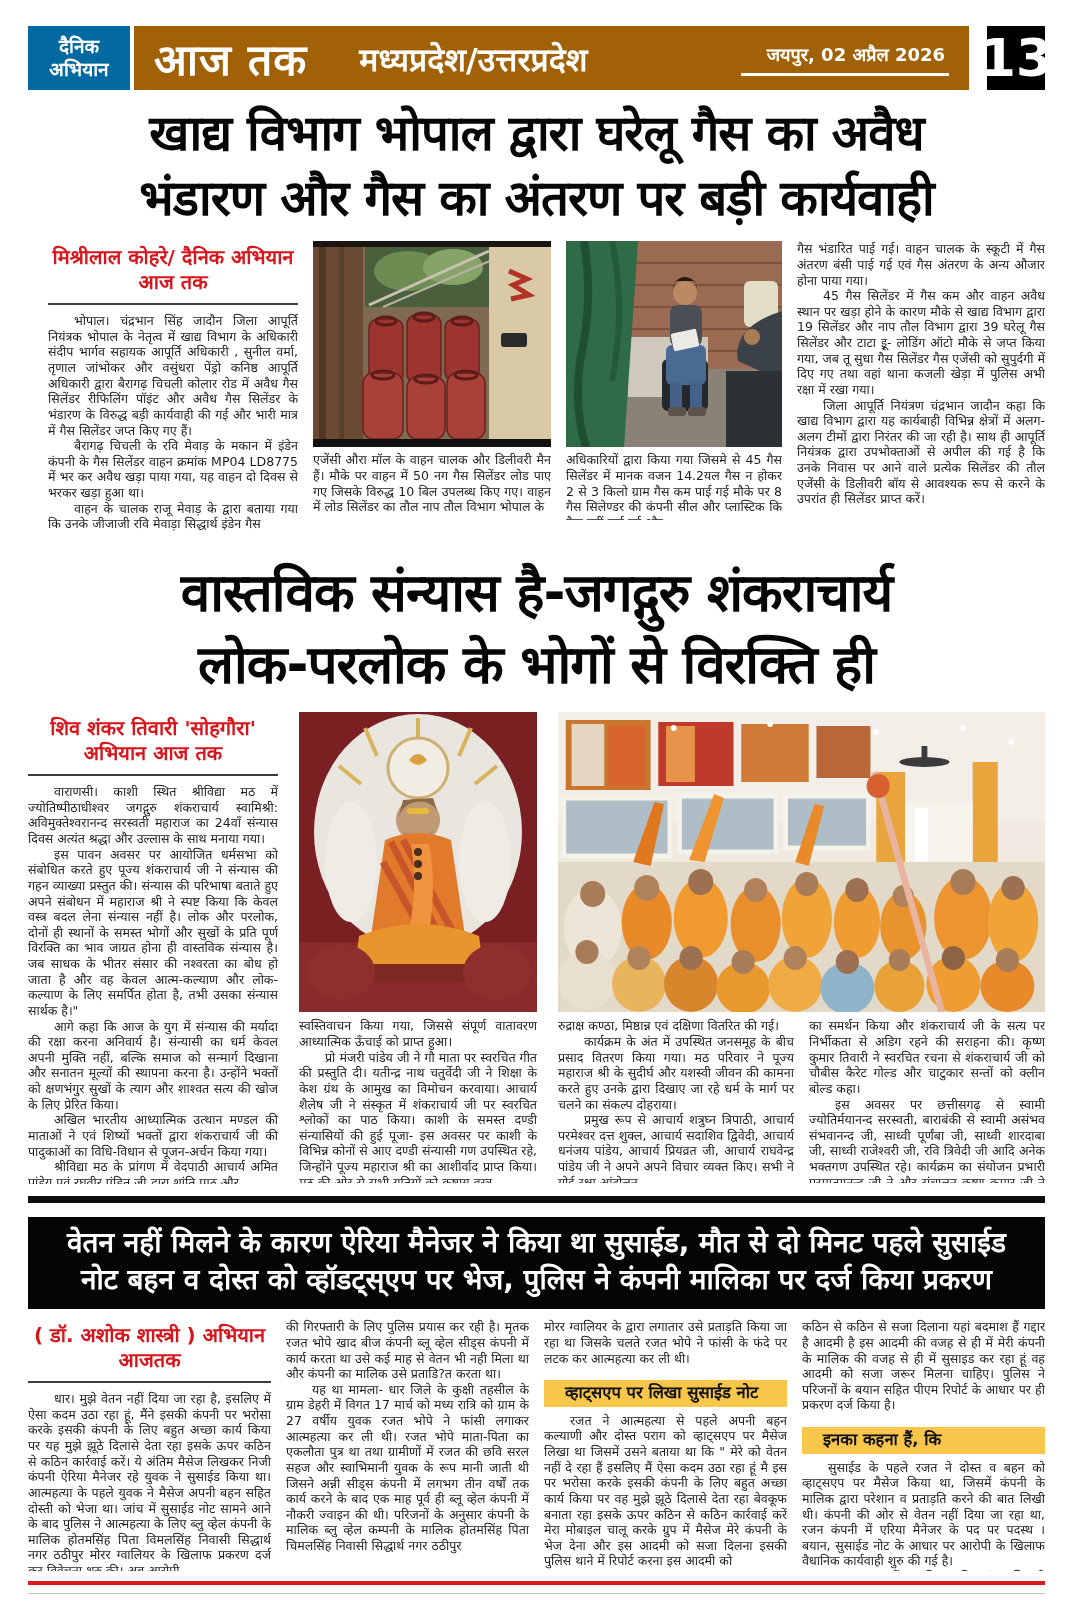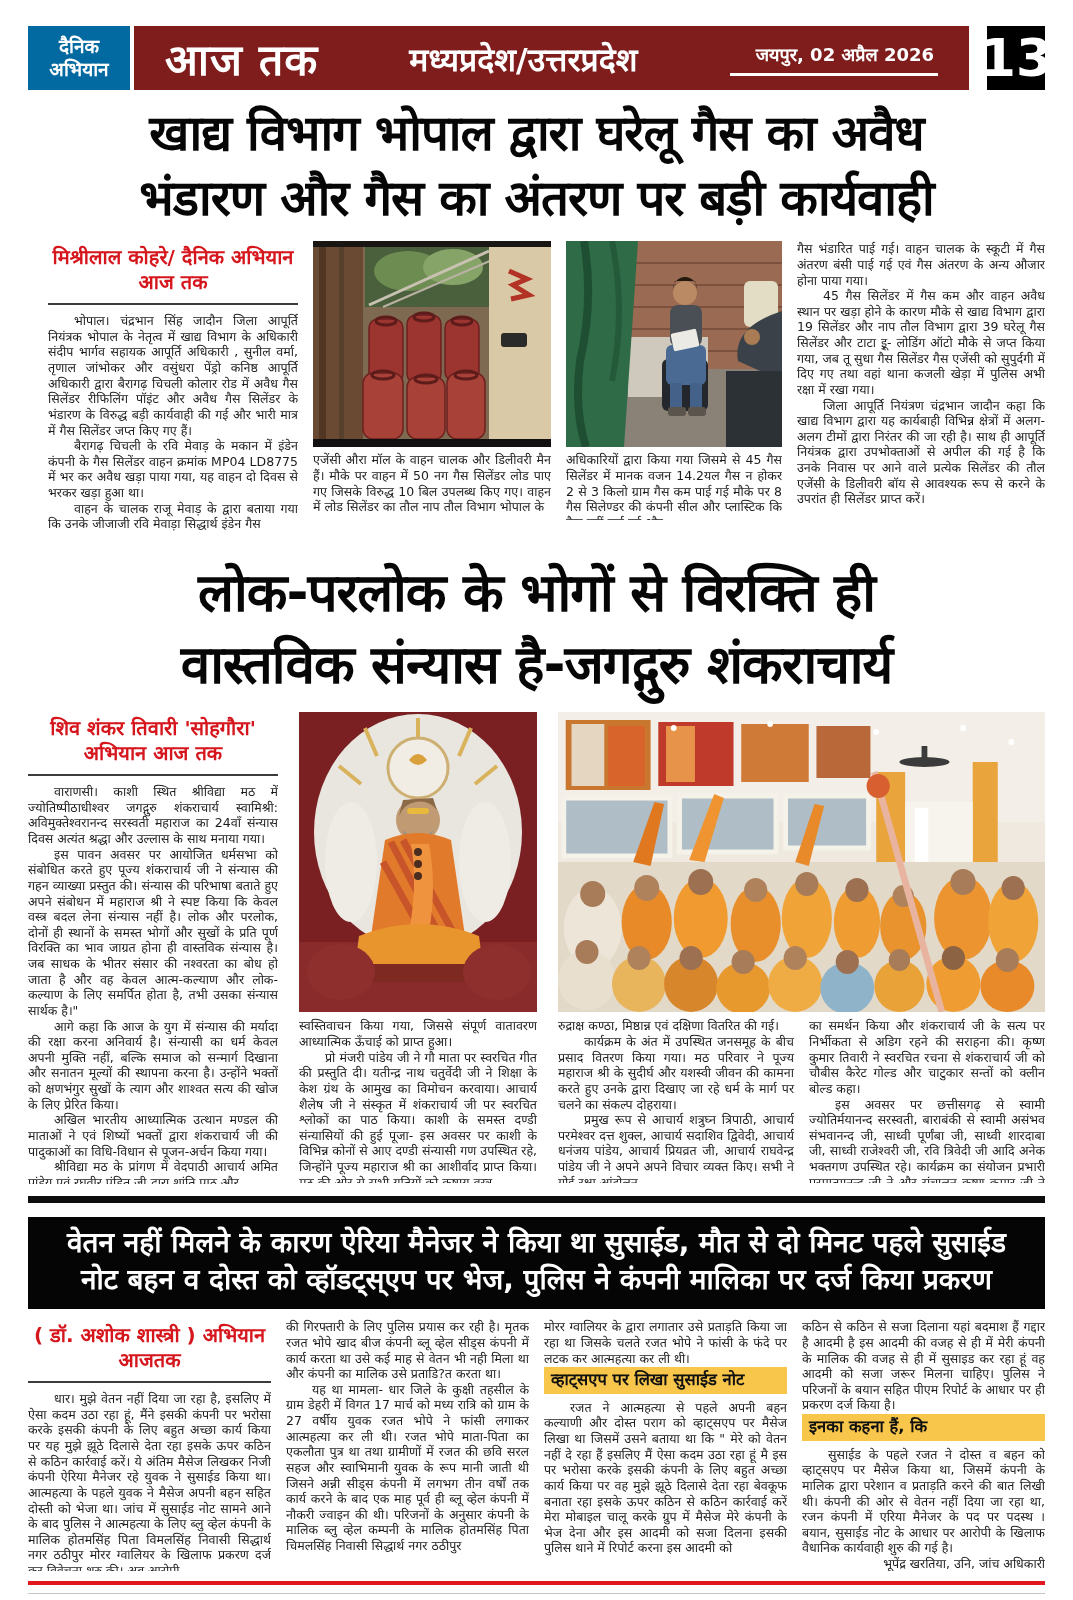--- a/index.html
+++ b/index.html
@@ -5,22 +5,22 @@
   html,body{margin:0;padding:0;background:#d9d9d9;}
   .page{
     width:1073px;height:1600px;background:#ffffff;margin:0 auto;
     box-sizing:border-box;padding:26px 28px 0;position:relative;overflow:hidden;
     font-family:"DejaVu Sans", sans-serif;color:#141414;
   }
   
   .masthead{display:flex;align-items:stretch;height:64px;}
   .brand-box{background:#0369a1;color:#fff;width:102px;display:flex;flex-direction:column;
     justify-content:center;align-items:center;font-weight:700;font-size:19px;line-height:1.2;}
-  .red-bar{background:#7f1d1d;flex:1;display:flex;align-items:center;color:#fff;
-    padding:0 31px;margin-left:4px;gap:39px;}
+  .red-bar{background:#a16207;flex:1;display:flex;align-items:center;color:#fff;
+    padding:0 20px;margin-left:4px;}
   .logo{font-size:43px;font-weight:800;letter-spacing:1px;white-space:nowrap;}
   .section{font-size:32px;font-weight:700;margin-left:52px;white-space:nowrap;}
   .dateline-wrap{margin-left:auto;text-align:right;font-size:18px;font-weight:700;
     border-bottom:3px solid #fff;padding:2px 4px 7px;min-width:200px;white-space:nowrap;}
   .pagenum{background:#000;color:#fff;width:58px;margin-left:18px;font-size:52px;font-weight:700;
     display:flex;align-items:center;justify-content:center;}
   
   .headline{font-weight:800;text-align:center;color:#060606;letter-spacing:-1px;}
   .headline .hl{display:block;}
   .headline-a1{font-size:49px;line-height:1.32;margin:12px 0 10px;}
@@ -41,21 +41,21 @@
   .caption{margin-top:5px;height:68px;overflow:hidden;}
   
   .sep-rule{border-top:7px solid #0d0d0d;margin:12px 0 14px;}
   .banner{background:#050505;color:#fff;text-align:center;font-weight:700;font-size:28px;
     line-height:1.32;padding:8px 6px 10px;}
   .banner .hl{display:block;}
   .grid-a3{display:grid;grid-template-columns:repeat(4,1fr);column-gap:15px;
     border-bottom:4px solid #e0191f;padding:10px 0 10px;}
   .grid-a3 .col{height:252px;overflow:hidden;}
   .subhead-yellow{background:#f7c64b;color:#101010;font-weight:700;font-size:16.5px;
-    padding:3px 7px;margin:1px 0 6px;display:block;}
+    padding:3px 21px;margin:14px 0 6px;display:block;}
   .signature{text-align:right;font-weight:400;text-indent:0 !important;}
   
   .footline{border-top:1px solid #c4c4c4;margin-top:8px;}
 </style>
 </head>
 <body>
 
 <div class="page">
 
   <header class="masthead">
@@ -157,22 +157,22 @@
       <div class="col bodytext">
         <p class="noindent">गैस भंडारित पाई गई। वाहन चालक के स्कूटी में गैस अंतरण बंसी पाई गई एवं गैस अंतरण के अन्य औजार होना पाया गया।</p>
         <p>45 गैस सिलेंडर में गैस कम और वाहन अवैध स्थान पर खड़ा होने के कारण मौके से खाद्य विभाग द्वारा 19 सिलेंडर और नाप तौल विभाग द्वारा 39 घरेलू गैस सिलेंडर और टाटा इ़ू- लोडिंग ऑटो मौके से जप्त किया गया, जब तू सुधा गैस सिलेंडर गैस एजेंसी को सुपुर्दगी में दिए गए तथा वहां थाना कजली खेड़ा में पुलिस अभी रक्षा में रखा गया।</p>
         <p>जिला आपूर्ति नियंत्रण चंद्रभान जादौन कहा कि खाद्य विभाग द्वारा यह कार्यबाही विभिन्न क्षेत्रों में अलग-अलग टीमों द्वारा निरंतर की जा रही है। साथ ही आपूर्ति नियंत्रक द्वारा उपभोक्ताओं से अपील की गई है कि उनके निवास पर आने वाले प्रत्येक सिलेंडर की तौल एजेंसी के डिलीवरी बॉय से आवश्यक रूप से करने के उपरांत ही सिलेंडर प्राप्त करें।</p>
       </div>
     </div>
   </section>
 
   <section>
     <h1 class="headline headline-a2">
+      <span class="hl">वास्तविक संन्यास है-जगद्गुरु शंकराचार्य</span>
       <span class="hl">लोक-परलोक के भोगों से विरक्ति ही</span>
-      <span class="hl">वास्तविक संन्यास है-जगद्गुरु शंकराचार्य</span>
     </h1>
     <div class="grid-a2">
       <div class="a2-col1 bodytext">
         <div class="byline-block">शिव शंकर तिवारी 'सोहगौरा' अभियान आज तक</div>
         <p>वाराणसी। काशी स्थित श्रीविद्या मठ में ज्योतिष्पीठाधीश्वर जगद्गुरु शंकराचार्य स्वामिश्री: अविमुक्तेश्वरानन्द सरस्वती महाराज का 24वाँ संन्यास दिवस अत्यंत श्रद्धा और उल्लास के साथ मनाया गया।</p>
         <p>इस पावन अवसर पर आयोजित धर्मसभा को संबोधित करते हुए पूज्य शंकराचार्य जी ने संन्यास की गहन व्याख्या प्रस्तुत की। संन्यास की परिभाषा बताते हुए अपने संबोधन में महाराज श्री ने स्पष्ट किया कि केवल वस्त्र बदल लेना संन्यास नहीं है। लोक और परलोक, दोनों ही स्थानों के समस्त भोगों और सुखों के प्रति पूर्ण विरक्ति का भाव जाग्रत होना ही वास्तविक संन्यास है। जब साधक के भीतर संसार की नश्वरता का बोध हो जाता है और वह केवल आत्म-कल्याण और लोक-कल्याण के लिए समर्पित होता है, तभी उसका संन्यास सार्थक है।"</p>
         <p>आगे कहा कि आज के युग में संन्यास की मर्यादा की रक्षा करना अनिवार्य है। संन्यासी का धर्म केवल अपनी मुक्ति नहीं, बल्कि समाज को सन्मार्ग दिखाना और सनातन मूल्यों की स्थापना करना है। उन्होंने भक्तों को क्षणभंगुर सुखों के त्याग और शाश्वत सत्य की खोज के लिए प्रेरित किया।</p>
         <p>अखिल भारतीय आध्यात्मिक उत्थान मण्डल की माताओं ने एवं शिष्यों भक्तों द्वारा शंकराचार्य जी की पादुकाओं का विधि-विधान से पूजन-अर्चन किया गया।</p>
         <p>श्रीविद्या मठ के प्रांगण में वेदपाठी आचार्य अमित पांडेय एवं रघुवीर पंडित जी द्वारा शांति पाठ और</p>
       </div>

